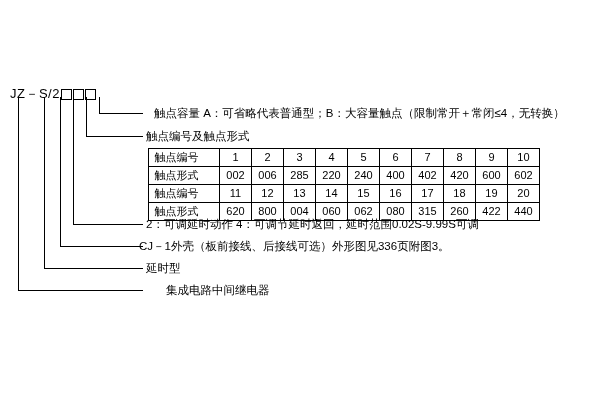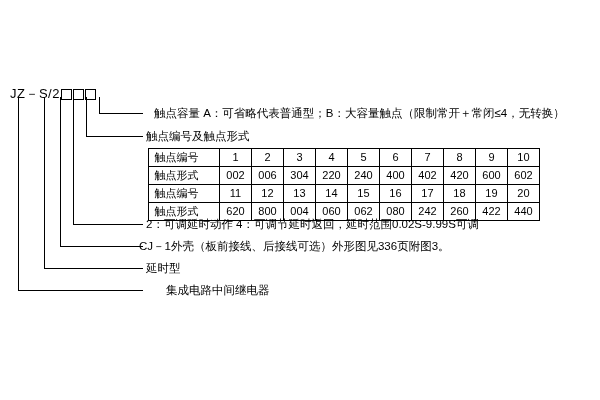--- a/index.html
+++ b/index.html
@@ -132,21 +132,21 @@
             <td class="cell">6</td>
             <td class="cell">7</td>
             <td class="cell">8</td>
             <td class="cell">9</td>
             <td class="cell">10</td>
           </tr>
           <tr>
             <td class="rowhdr">触点形式</td>
             <td class="cell">002</td>
             <td class="cell">006</td>
-            <td class="cell">304</td>
+            <td class="cell">285</td>
             <td class="cell">220</td>
             <td class="cell">240</td>
             <td class="cell">400</td>
             <td class="cell">402</td>
             <td class="cell">420</td>
             <td class="cell">600</td>
             <td class="cell">602</td>
           </tr>
           <tr>
             <td class="rowhdr">触点编号</td>
@@ -162,21 +162,21 @@
             <td class="cell">20</td>
           </tr>
           <tr>
             <td class="rowhdr">触点形式</td>
             <td class="cell">620</td>
             <td class="cell">800</td>
             <td class="cell">004</td>
             <td class="cell">060</td>
             <td class="cell">062</td>
             <td class="cell">080</td>
-            <td class="cell">242</td>
+            <td class="cell">315</td>
             <td class="cell">260</td>
             <td class="cell">422</td>
             <td class="cell">440</td>
           </tr>
         </tbody>
     </table>
   </div>
 
 </div>
 

